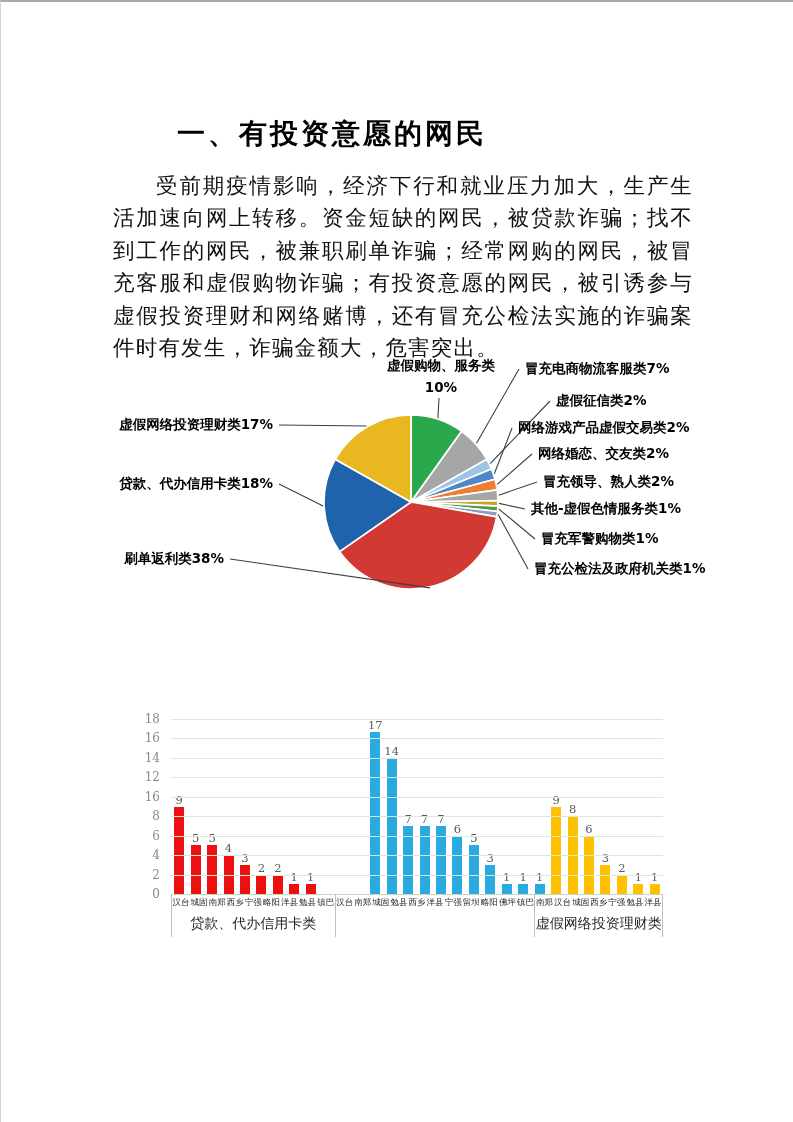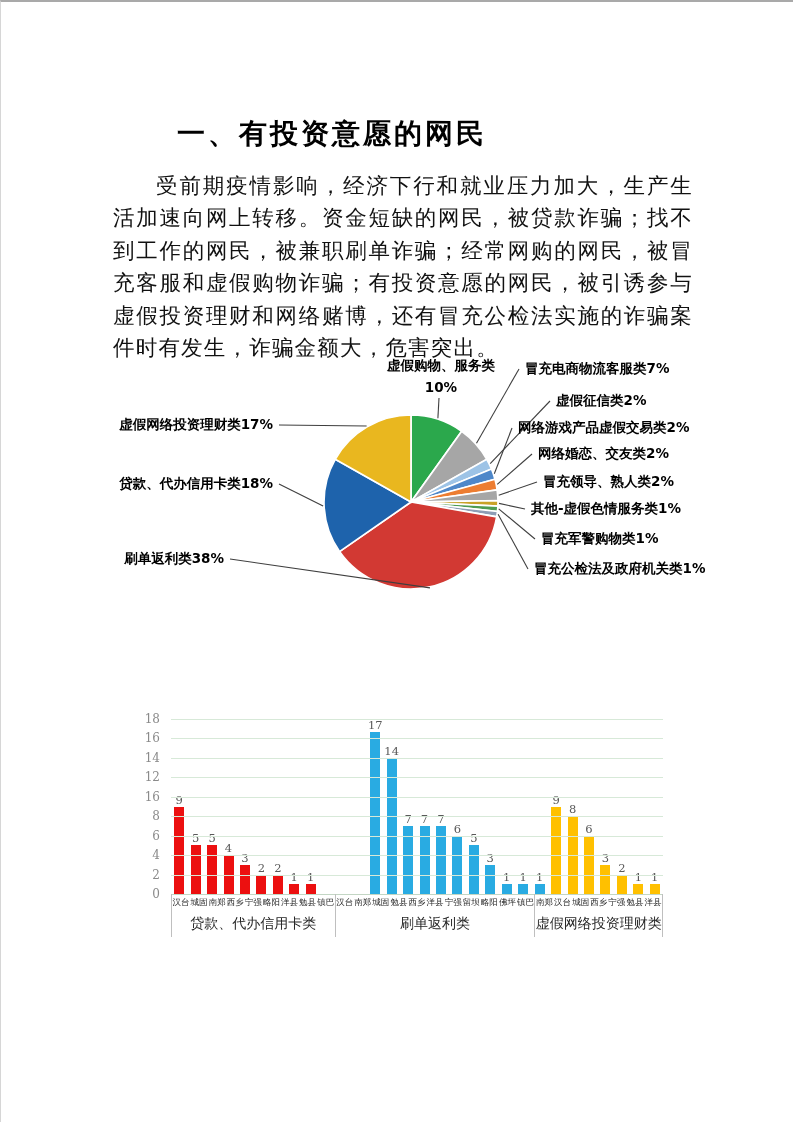--- a/index.html
+++ b/index.html
@@ -248,21 +248,20 @@
             <span class="xcat">城固</span>
             <span class="xcat">勉县</span>
             <span class="xcat">西乡</span>
             <span class="xcat">洋县</span>
             <span class="xcat">宁强</span>
             <span class="xcat">留坝</span>
             <span class="xcat">略阳</span>
             <span class="xcat">佛坪</span>
             <span class="xcat">镇巴</span>
           </div>
-          <div class="xrow2">刷单返利类</div>
         </div>
         <div class="xgroup" style="flex-grow: 7; flex-basis: 0px;">
           <div class="xrow1">
             <span class="xcat">南郑</span>
             <span class="xcat">汉台</span>
             <span class="xcat">城固</span>
             <span class="xcat">西乡</span>
             <span class="xcat">宁强</span>
             <span class="xcat">勉县</span>
             <span class="xcat">洋县</span>

